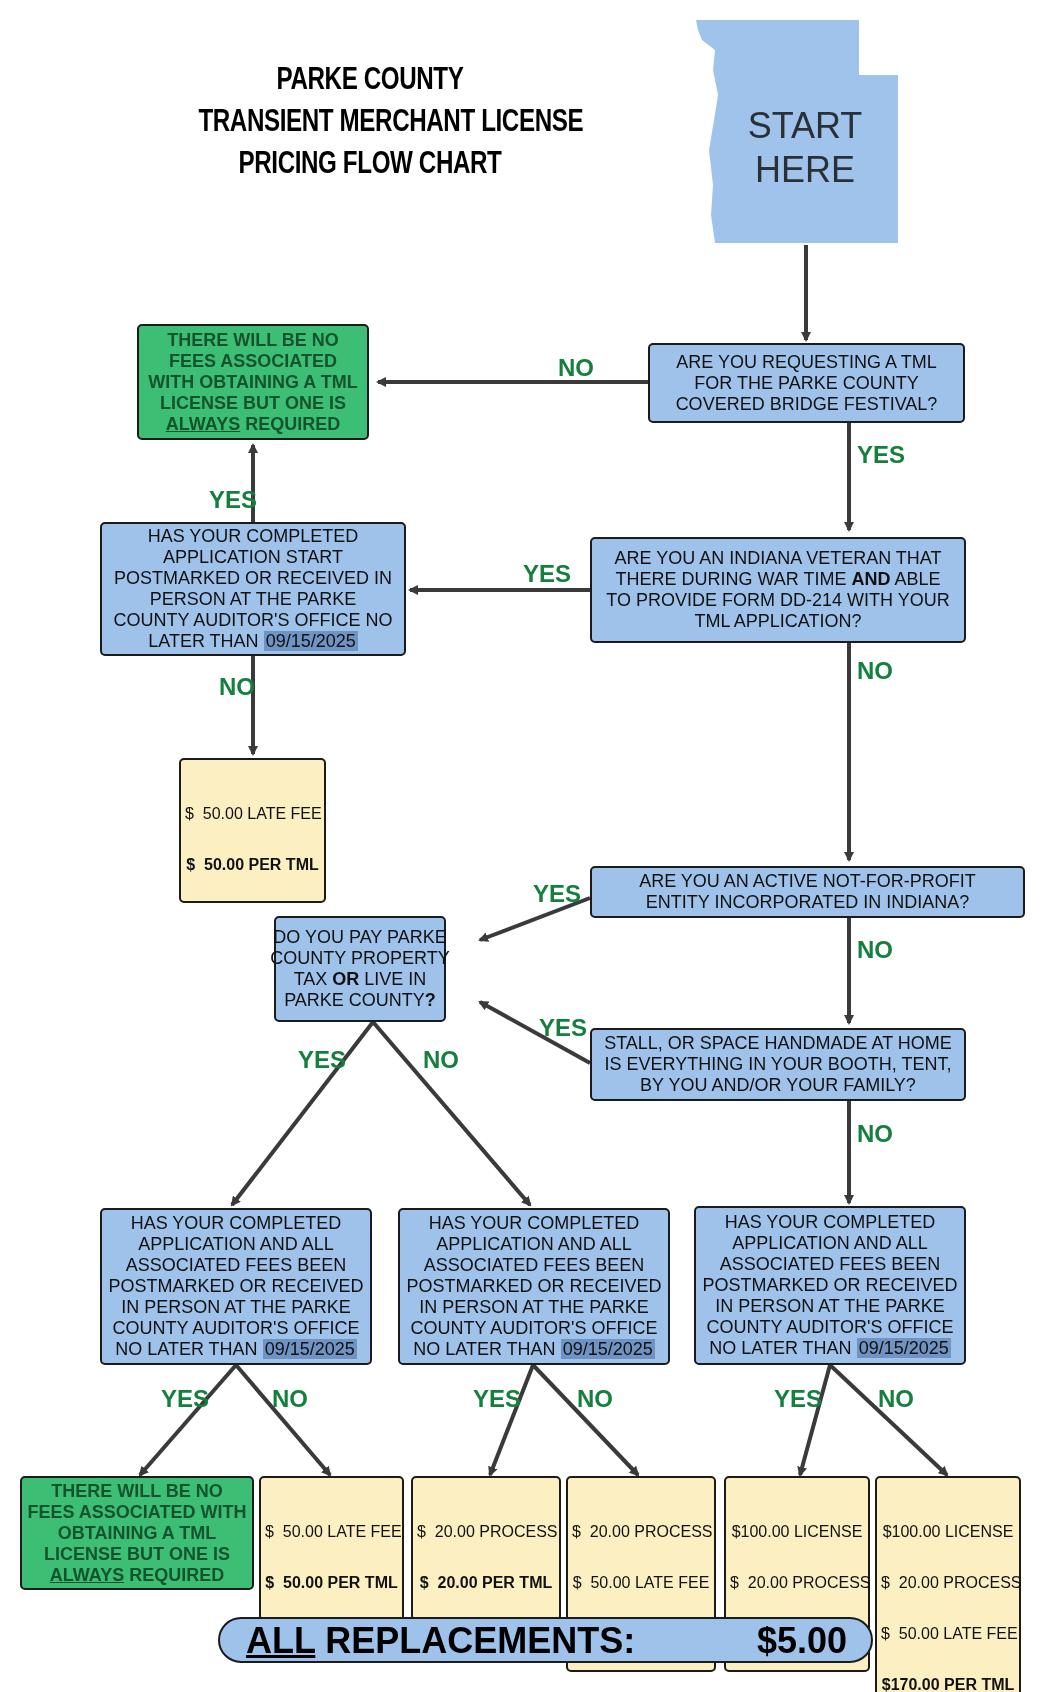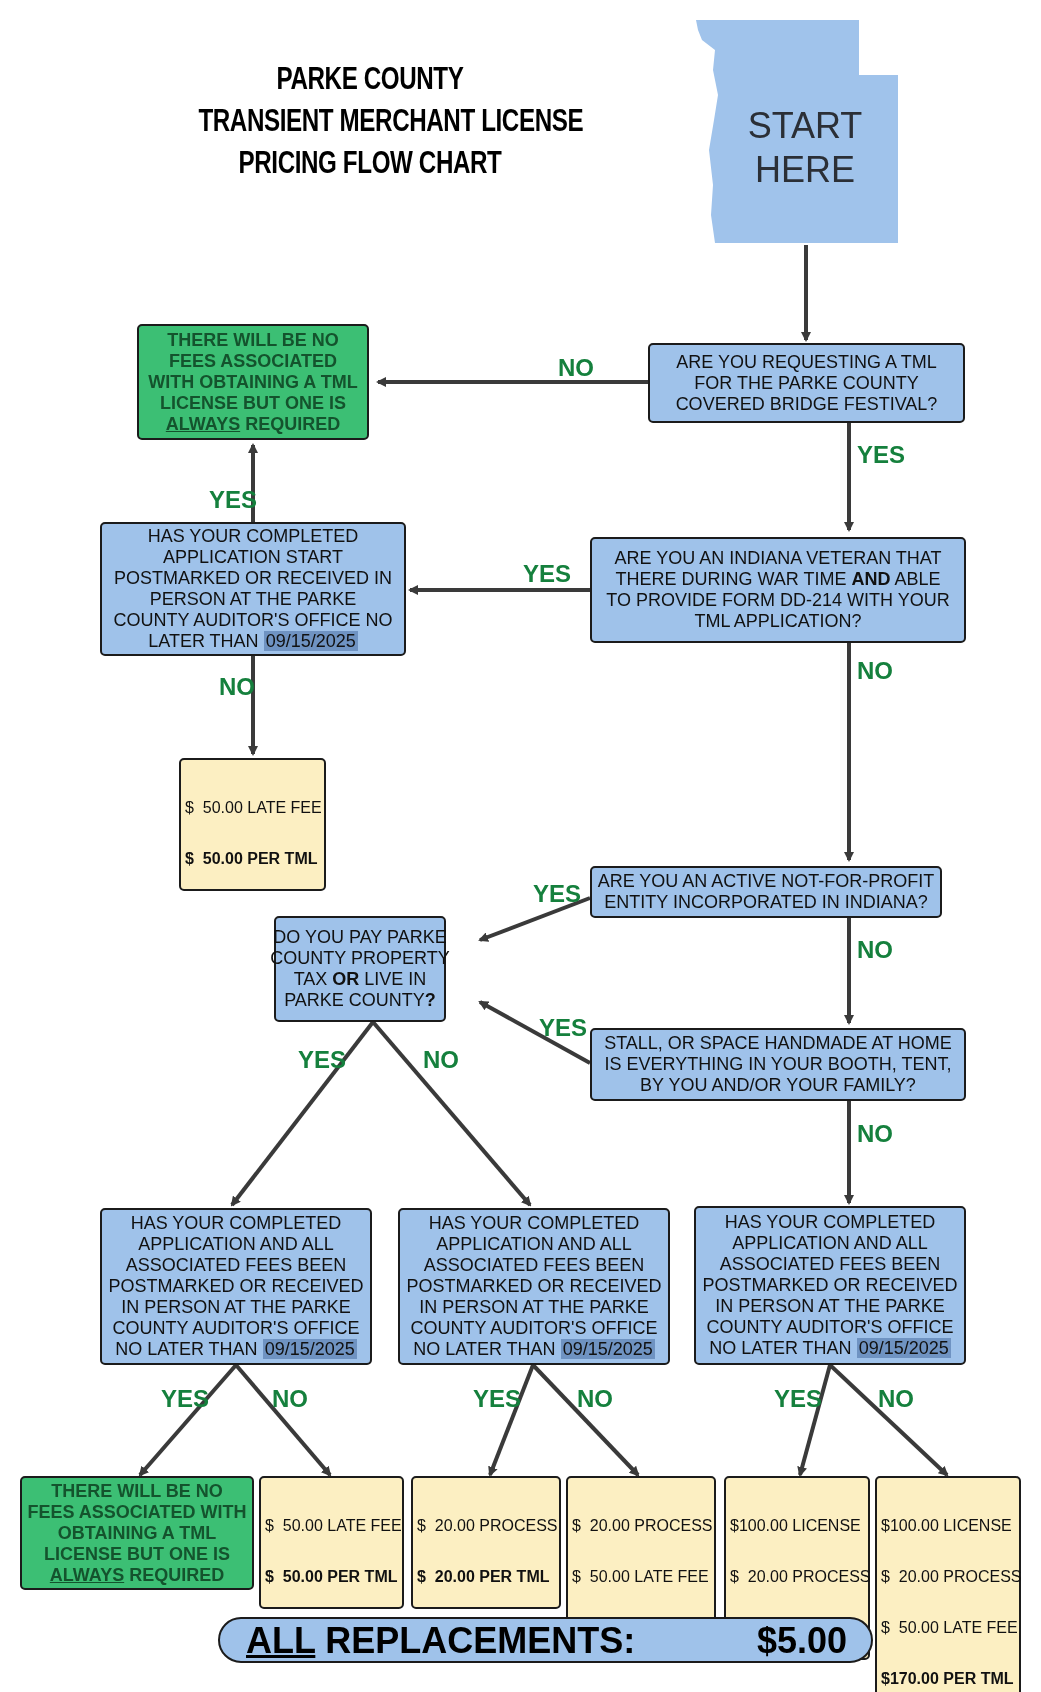--- a/index.html
+++ b/index.html
@@ -7,21 +7,21 @@
   .title { position: absolute; left: 150px; top: 58px; width: 440px; text-align: center; font-family: "Liberation Sans", sans-serif; font-weight: bold; font-size: 31px; line-height: 42px; color: #000; transform: scaleX(0.78); transform-origin: center; letter-spacing: -0.5px; }
   .title div { white-space: nowrap; }
   .state { position: absolute; left: 0; top: 0; }
   .start-text { position: absolute; left: 735px; top: 104px; width: 140px; text-align: center; font-size: 36px; line-height: 44px; color: #2b2f36; font-weight: normal; }
   .node { position: absolute; box-sizing: border-box; border: 2px solid #1b1b1b; border-radius: 5px; background: #9fc2ea; color: #111; text-align: center; font-size: 18px; line-height: 21px; display: flex; flex-direction: column; justify-content: center; align-items: center; padding: 2px 3px; }
   .node .ln { white-space: nowrap; }
   .green { background: #3cbf74; font-weight: bold; color: #14532d; }
   .hl { background: #6f93c2; padding: 0 2px; }
   .u { text-decoration: underline; }
   .b { font-weight: bold; }
-  .fee { position: absolute; box-sizing: border-box; border: 2px solid #1b1b1b; border-radius: 5px; background: #fcefc2; color: #111; font-size: 16px; line-height: 17px; padding: 5px 4px; white-space: pre; font-family: "Liberation Sans", sans-serif; }
+  .fee { position: absolute; box-sizing: border-box; border: 2px solid #1b1b1b; border-radius: 5px; background: #fcefc2; color: #111; font-size: 16px; line-height: 17px; padding: 11px 4px; white-space: pre; font-family: "Liberation Sans", sans-serif; text-align: center; }
   .fee .tot { font-weight: bold; }
   .lbl { position: absolute; font-size: 24px; font-weight: bold; color: #15803d; }
   .replace { position: absolute; left: 218px; top: 1617px; width: 655px; height: 46px; box-sizing: border-box; border: 2px solid #1b1b1b; border-radius: 23px; background: #9fc2ea; font-weight: bold; font-size: 36px; line-height: 42px; color: #000; }
   .replace .lab { position: absolute; left: 26px; top: 1px; }
   .replace .amt { position: absolute; right: 24px; top: 1px; }
   svg.arrows { position: absolute; left: 0; top: 0; }
 </style>
 </head>
 <body>
 
@@ -115,21 +115,21 @@
   <div class="ln">PERSON AT THE PARKE</div>
   <div class="ln">COUNTY AUDITOR'S OFFICE NO</div>
   <div class="ln"><span>LATER THAN </span><span class="hl">09/15/2025</span></div>
 </div>
 
 <div class="fee" style="left:179px;top:758px;width:147px;">
   <div>$  50.00 LATE FEE</div>
   <div class="tot">$  50.00 PER TML</div>
 </div>
 
-<div class="node" style="left:590px;top:866px;width:352px;height:52px;text-align:center;">
+<div class="node" style="left:590px;top:866px;width:435px;height:52px;text-align:center;">
   <div class="ln">ARE YOU AN ACTIVE NOT-FOR-PROFIT</div>
   <div class="ln">ENTITY INCORPORATED IN INDIANA?</div>
 </div>
 
 <div class="node" style="left:274px;top:916px;width:172px;height:106px;">
   <div class="ln">DO YOU PAY PARKE</div>
   <div class="ln">COUNTY PROPERTY</div>
   <div class="ln"><span>TAX </span><span class="b">OR</span><span> LIVE IN</span></div>
   <div class="ln"><span>PARKE COUNTY</span><span class="b">?</span></div>
 </div>

